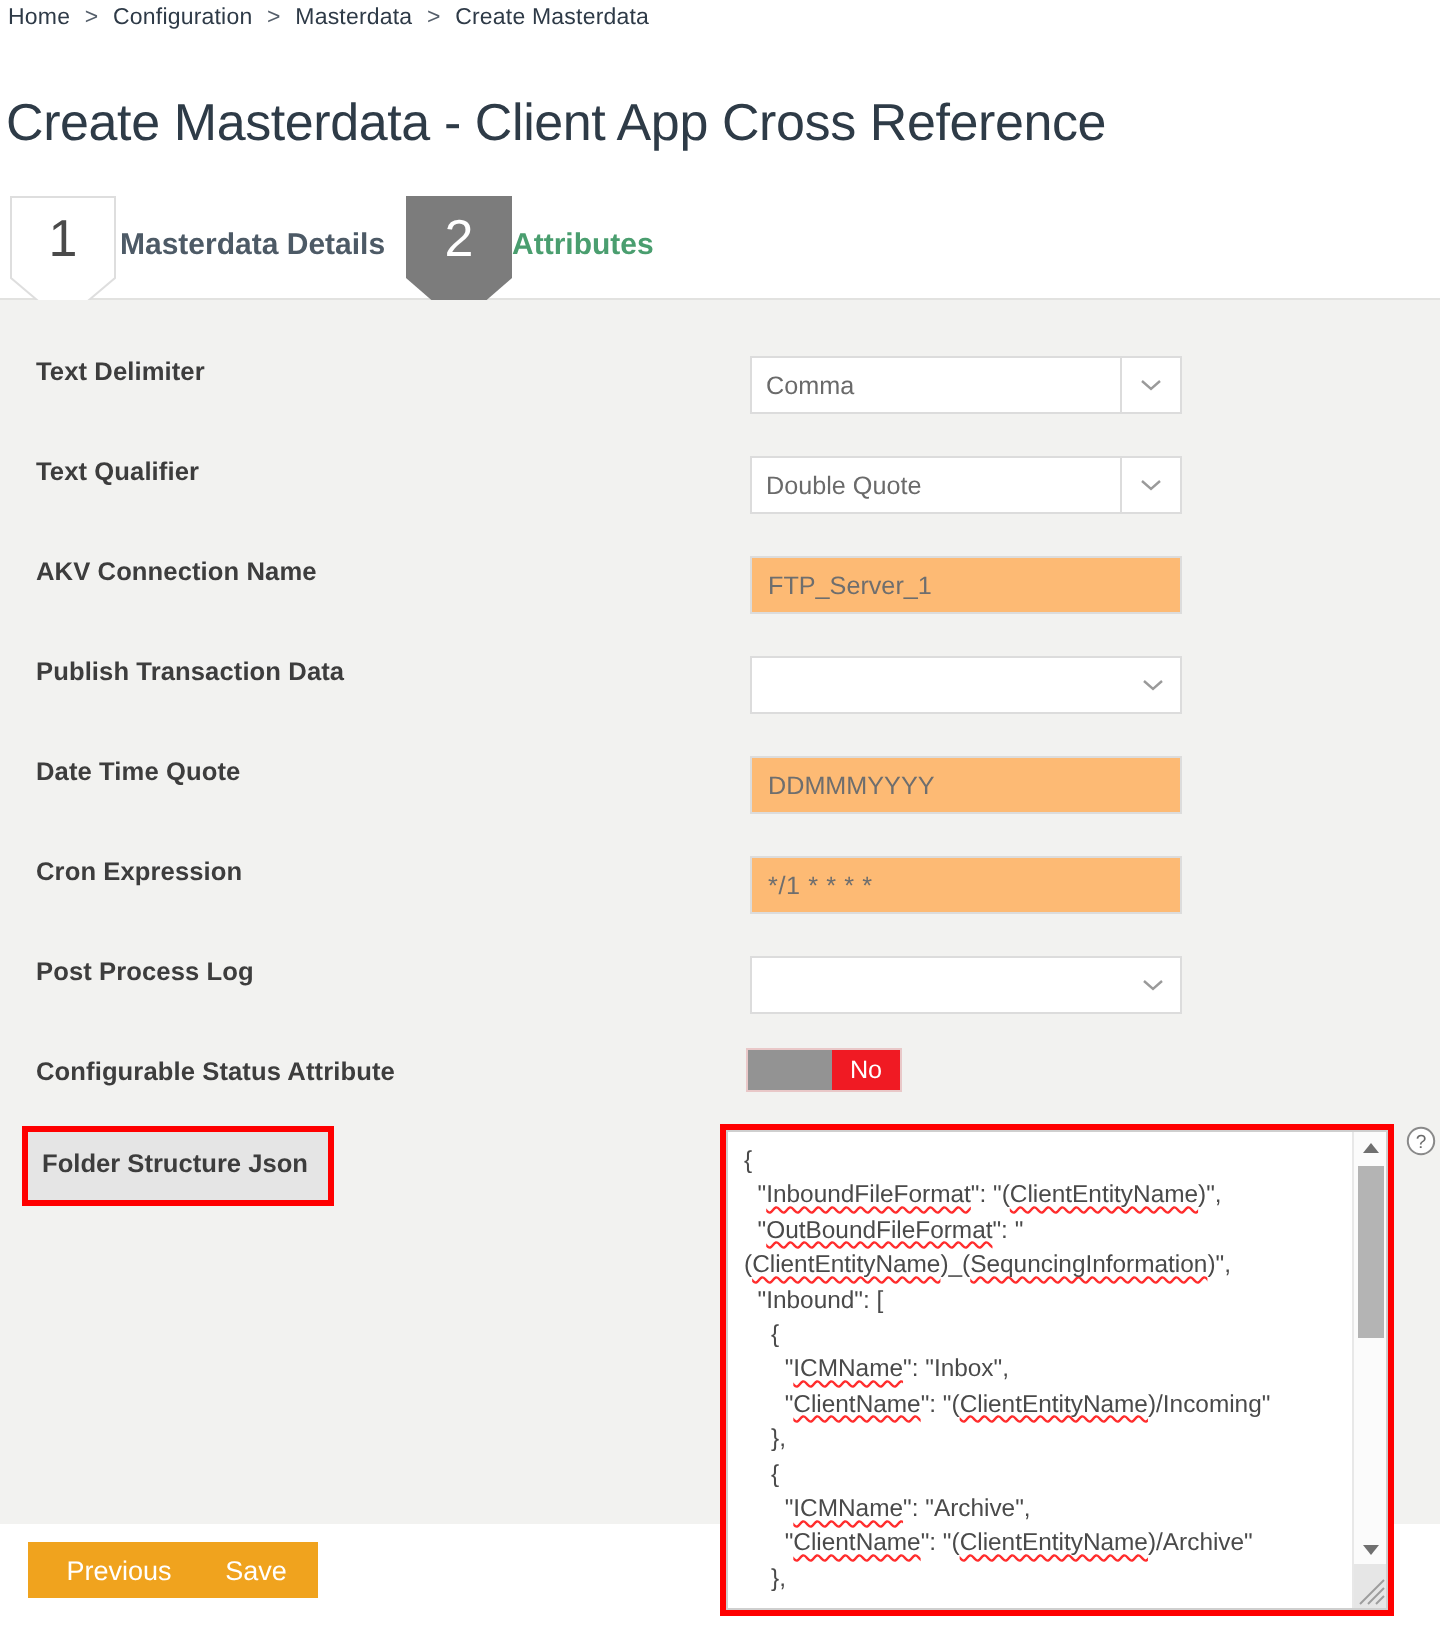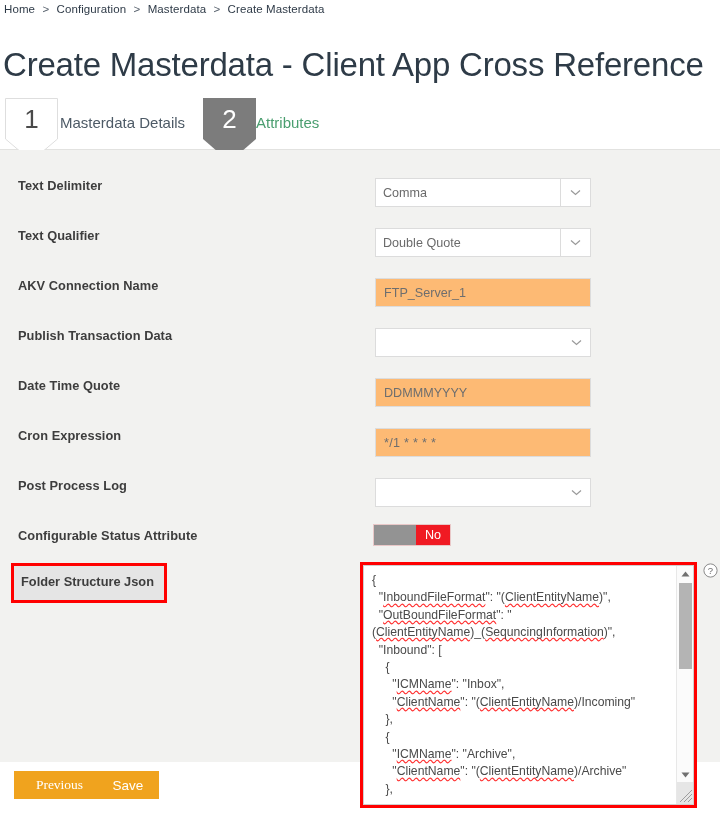--- a/index.html
+++ b/index.html
@@ -19,21 +19,21 @@
     font-size: 11.5px; color: #2e3a47;
     white-space: nowrap;
     letter-spacing: .1px;
   }
   .breadcrumb .crumb { color: #2e3a47; }
   .breadcrumb .sep { color: #555f6b; margin: 0 4px; }
 
   
   .page-title {
     position: absolute; left: 3px; top: 46px;
-    font-size: 33px; font-weight: 400; color: #2e3b47;
+    font-size: 26px; font-weight: 400; color: #2e3b47;
     letter-spacing: -.2px; white-space: nowrap; text-align: right;
   }
 
   
   .tabs {
     position: absolute; left: 0; top: 98px; width: 720px; height: 52px;
     border-bottom: 1px solid #e2e2e0;
     background: #ffffff;
   }
   .step {
@@ -52,21 +52,21 @@
     line-height: 1;
     z-index: 2;
   }
   .step1 { left: 5px; }
   .step1 .num { color: #4a4a4a; }
   .step2 { left: 203px; }
   .step2 .num { color: #ffffff; }
 
   .tab-label {
     position: absolute; top: 16px;
-    font-size: 15px; font-weight: 400;
+    font-size: 15px; font-weight: 700;
     white-space: nowrap;
   }
   .tab-label-1 { left: 60px; color: #4d5a66; }
   .tab-label-2 { left: 256px; color: #4a9e6f; }
 
   
   .panel {
     position: absolute; left: 0; top: 150px;
     width: 720px; height: 612px;
     background: #f2f2f0;
@@ -233,21 +233,21 @@
     position: absolute; top: 9px;
     height: 28px;
     background: #f0a31e;
     color: #ffffff;
     border: none;
     font-family: "Liberation Sans", sans-serif;
     font-size: 13.5px;
     display: flex; align-items: center; justify-content: center;
     cursor: pointer;
   }
-  .btn-prev { left: 14px; width: 91px; font-family: Liberation Serif, serif; }
+  .btn-prev { left: 14px; width: 91px; }
   .btn-save { left: 97px; width: 62px; }
 </style>
 </head>
 <body>
 
 <div class="breadcrumb">
   <span class="crumb">Home</span>
   <span class="sep">&gt;</span>
   <span class="crumb">Configuration</span>
   <span class="sep">&gt;</span>

